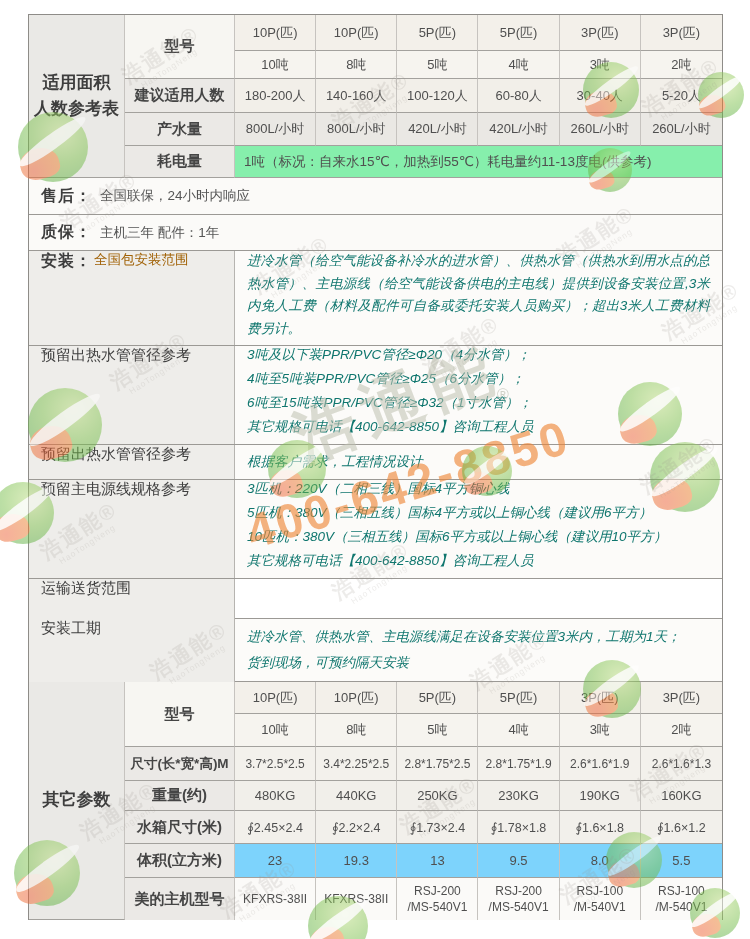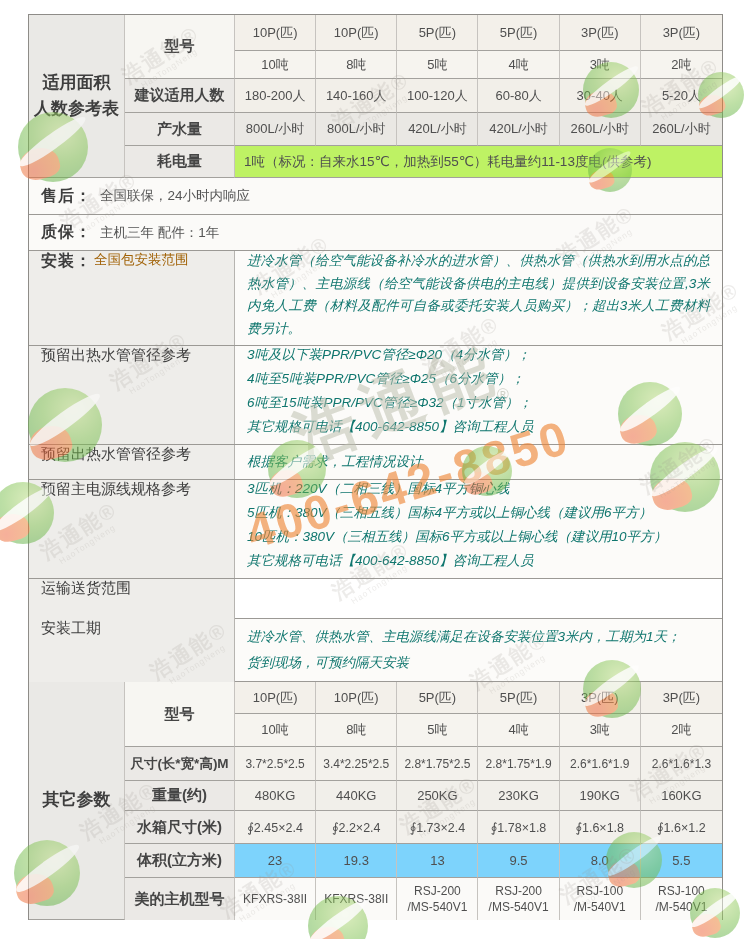--- a/index.html
+++ b/index.html
@@ -27,21 +27,21 @@
   .big-label { grid-row:span 5; font-size:17px; font-weight:700; color:#3e3e3e;
                background:#eae9e6; line-height:1.55; }
   .secC .big-label { grid-row:span 7;text-align:center; }
   .rowhead { font-size:15px; font-weight:700; color:#454545; background:#ebe9e6; }
   .rowhead-model { grid-row:span 2; background:#f7f6f2; }
 
   .r-modelp { background:#f3f0ea; }
   .r-modelt { background:#f6f4ef; }
   .r-people { background:#f2efe9; }
   .r-water  { background:#eae8e4; }
-  .r-power  { background:#bef264; grid-column:span 6; justify-content:flex-start;
+  .r-power  { background:#86efac; grid-column:span 6; justify-content:flex-start;
               padding-left:9px; font-size:13.5px; }
   .r-dims   { background:#f3f1ec; font-size:12px; }
   .r-weight { background:#f1efea; }
   .r-tank   { background:#f2f0eb; font-size:12.5px; }
   .r-vol    { background:#7dd3fc; }
   .r-host   { background:#fbfaf8; font-size:12px; line-height:1.35; }
 
   
   .irow { display:flex; border-bottom:1px solid #9b9995; }
   .irow-full { display:flex; align-items:center; padding-left:12px;

